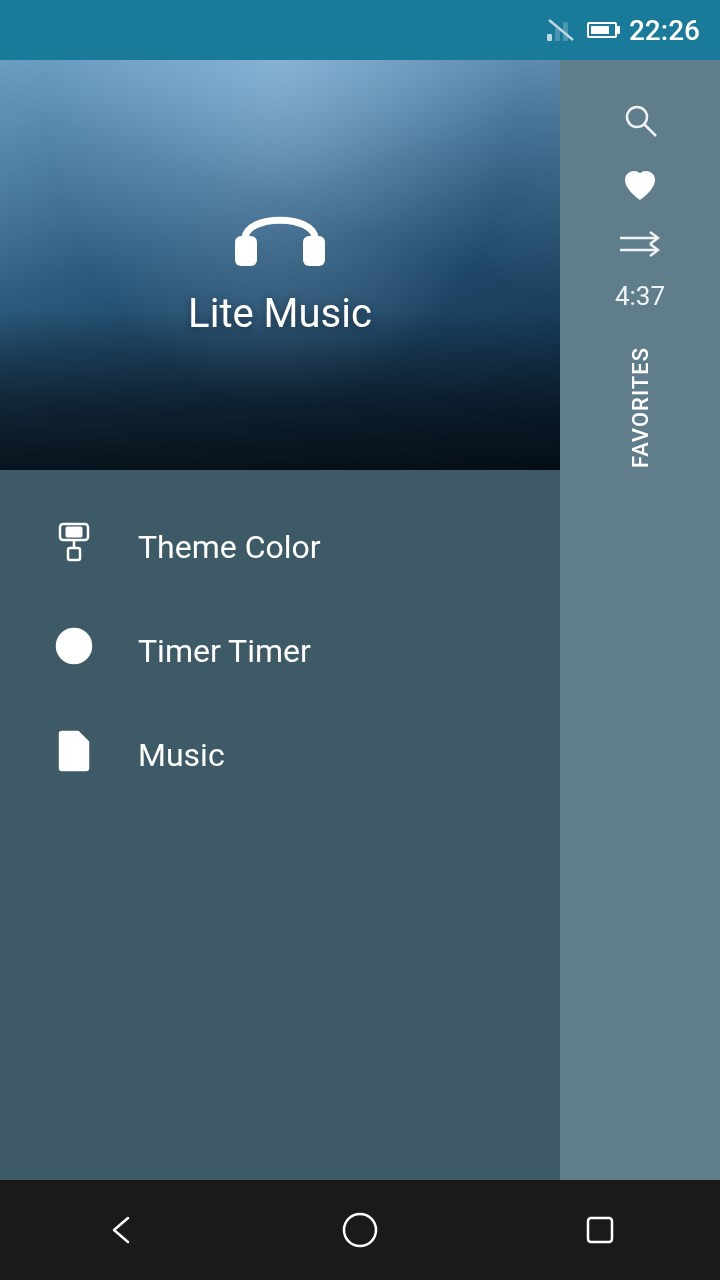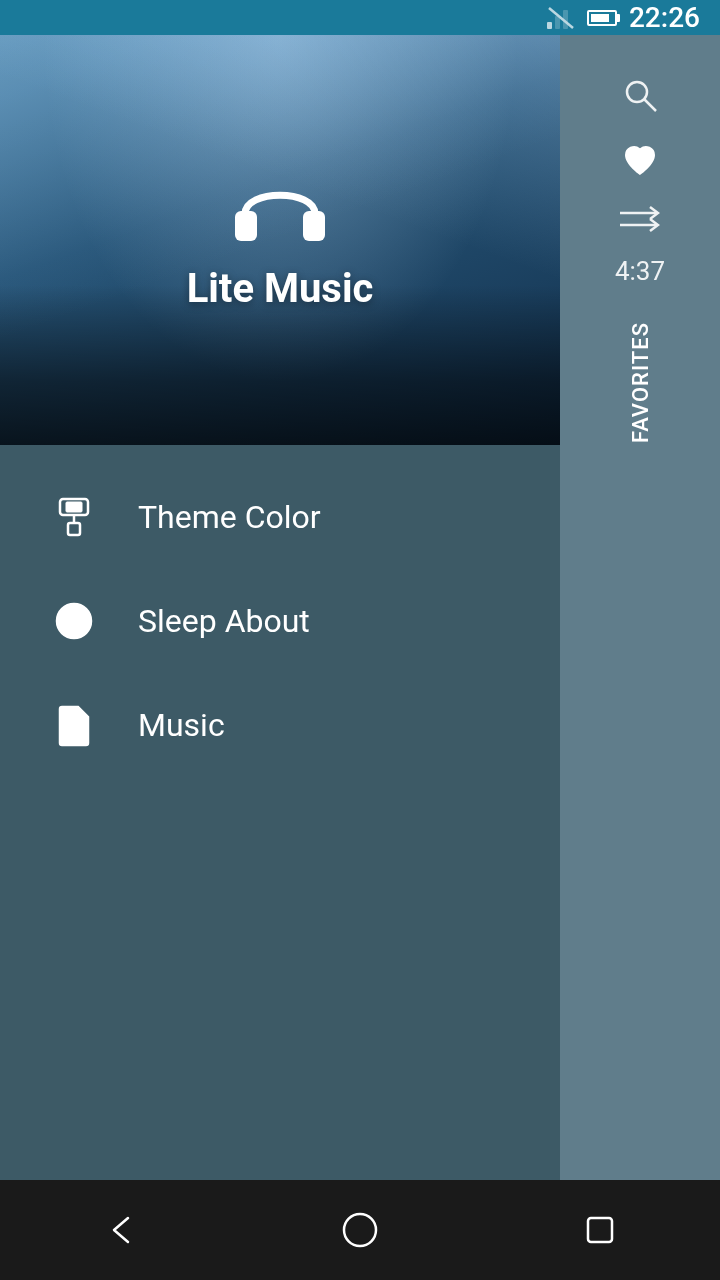--- a/index.html
+++ b/index.html
@@ -8,21 +8,21 @@
       height: 1280px;
       overflow: hidden;
       font-family: 'Roboto', Arial, sans-serif;
       background: #4a6572;
       position: relative;
     }
 
     
     .status-bar {
       width: 720px;
-      height: 35px;
+      height: 60px;
       background: #1a7a9a;
       display: flex;
       align-items: center;
       justify-content: flex-end;
       padding: 0 20px;
       gap: 10px;
       position: relative;
       z-index: 100;
     }
     .status-bar-icons {
@@ -161,33 +161,33 @@
       position: relative;
     }
     .headphone-icon svg {
       width: 100px;
       height: 80px;
       fill: white;
     }
     .app-title {
       color: white;
       font-size: 40px;
-      font-weight: 700;
+      font-weight: 400;
       text-shadow: 0 2px 8px rgba(0,0,0,0.4);
     }
 
     
     .drawer-menu {
       flex: 1;
       background: #3d5a66;
       padding: 20px 0;
     }
     .menu-item {
       display: flex;
-      align-items: center;
+      align-items: flex-end;
       padding: 28px 50px;
       cursor: pointer;
       gap: 40px;
       transition: background 0.2s;
     }
     .menu-icon {
       width: 48px;
       height: 48px;
       display: flex;
       align-items: center;
@@ -363,21 +363,21 @@
       </div>
 
       <div class="menu-item">
         <div class="menu-icon">
           <svg viewBox="0 0 44 44" fill="none" xmlns="http://www.w3.org/2000/svg">
             <circle cx="22" cy="22" r="17" stroke="white" stroke-width="2.5"></circle>
             <line x1="22" y1="22" x2="22" y2="10" stroke="white" stroke-width="2.5" stroke-linecap="round"></line>
             <line x1="22" y1="22" x2="32" y2="22" stroke="white" stroke-width="2.5" stroke-linecap="round"></line>
           </svg>
         </div>
-        <span class="menu-label">Sleep About</span>
+        <span class="menu-label">Timer Timer</span>
       </div>
 
 
       <div class="menu-item">
         <div class="menu-icon">
           <svg viewBox="0 0 44 44" fill="none" xmlns="http://www.w3.org/2000/svg">
 
             <path d="M10 4h16l10 10v26a2 2 0 0 1-2 2H10a2 2 0 0 1-2-2V6a2 2 0 0 1 2-2z" stroke="white" stroke-width="2.5"></path>
             <path d="M26 4v10h10" stroke="white" stroke-width="2.5" fill="none"></path>
             <line x1="15" y1="22" x2="29" y2="22" stroke="white" stroke-width="2"></line>

